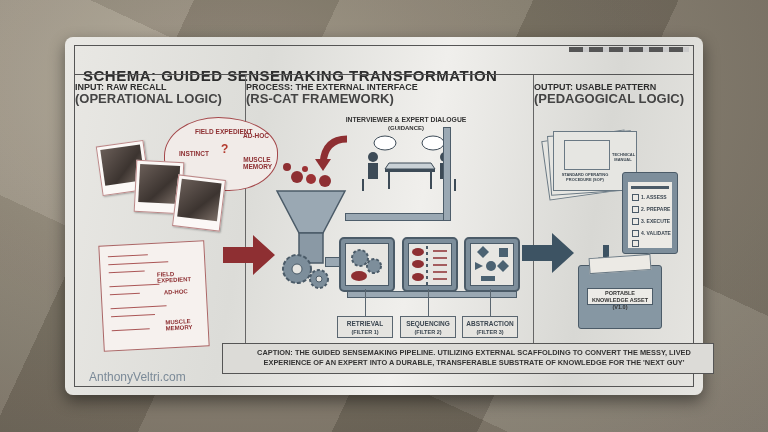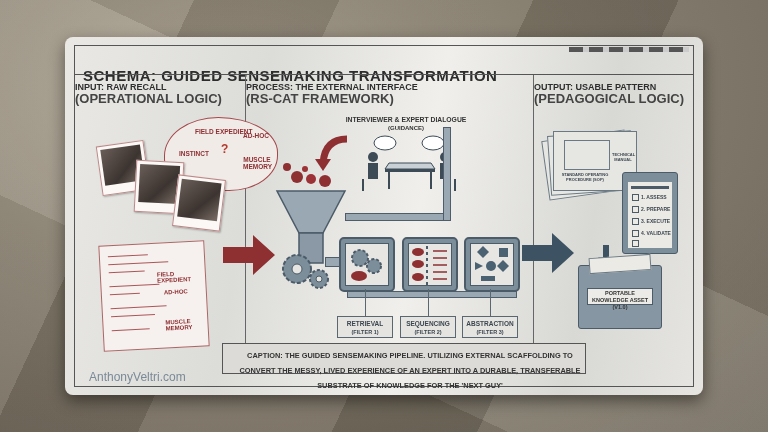--- a/index.html
+++ b/index.html
@@ -32,22 +32,22 @@
   .arrow{position:absolute;}
   .pipe{position:absolute;background:#9aa8b3;border:1px solid #4d5d6a;}
   .filter{position:absolute;top:200px;width:52px;height:51px;background:#7d8e9b;border:2px solid #4b5b68;border-radius:5px;}
   .filter .win{position:absolute;left:4px;top:4px;right:4px;bottom:4px;background:#e7e6e2;border:1px solid #4b5b68;}
   .flabel{position:absolute;top:279px;width:56px;height:22px;border:1px solid #5a6670;background:#e5e4e0;
     text-align:center;font-size:6.5px;font-weight:bold;color:#3b4650;line-height:8px;padding-top:3px;box-sizing:border-box;}
   .flabel small{display:block;font-size:5.5px;}
   .ptr{position:absolute;top:252px;width:1px;height:27px;background:#5a6670;}
   .dialog-t{position:absolute;left:276px;top:79px;width:130px;text-align:center;font-size:6.8px;font-weight:bold;color:#333;line-height:8px;}
   .dialog-t small{display:block;font-size:6px;}
-  .caption{position:absolute;left:157px;top:306px;width:364px;height:31px;border:1.5px solid #555;background:#dcdbd7;
-    box-sizing:border-box;text-align:center;font-size:7.4px;font-weight:bold;color:#333;line-height:15px;padding-top:4px;padding-left:12px;}
+  .caption{position:absolute;left:157px;top:306px;width:492px;height:31px;border:1.5px solid #555;background:#dcdbd7;
+    box-sizing:border-box;text-align:center;font-size:7.4px;font-weight:bold;color:#333;line-height:10px;padding-top:4px;padding-left:12px;}
   .credit{position:absolute;left:24px;top:333px;font-size:12px;color:#7b8a98;}
   .doc{position:absolute;background:#e6e6e2;border:1px solid #6a7984;}
   .clip{position:absolute;left:557px;top:135px;width:54px;height:80px;background:#7d8e9b;border:1.5px solid #4b5b68;border-radius:3px;}
   .clip .paper{position:absolute;left:5px;top:9px;right:5px;bottom:5px;background:#eceae5;}
   .clip span{position:absolute;left:13px;font-size:5px;font-weight:bold;color:#3b4650;}
   .clip .cb{position:absolute;left:4px;width:5px;height:5px;border:1px solid #4b5b68;}
   .folder{position:absolute;left:513px;top:228px;width:82px;height:62px;background:#8697a3;border:1.5px solid #4b5b68;border-radius:3px;}
   .folder .lbl{position:absolute;left:8px;top:22px;width:66px;height:17px;background:#ecebe7;border:1px solid #4b5b68;
     font-size:5.5px;font-weight:bold;color:#333;text-align:center;line-height:7px;padding-top:1px;box-sizing:border-box;}
 </style>

